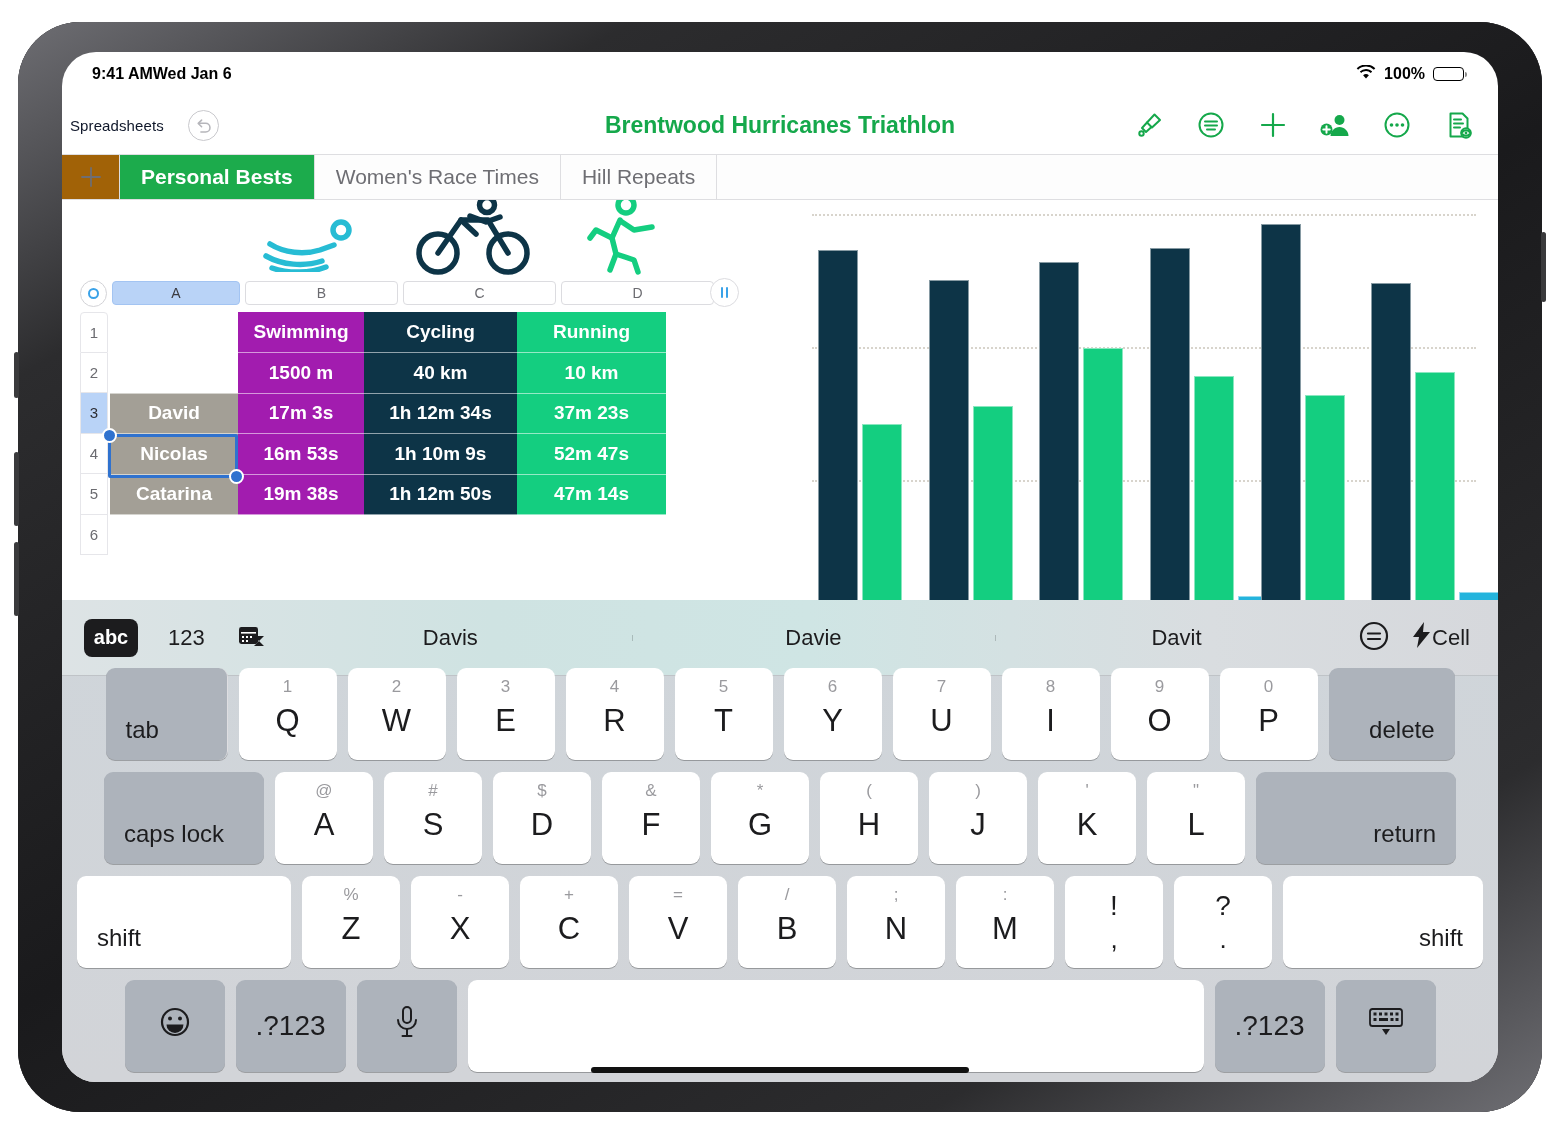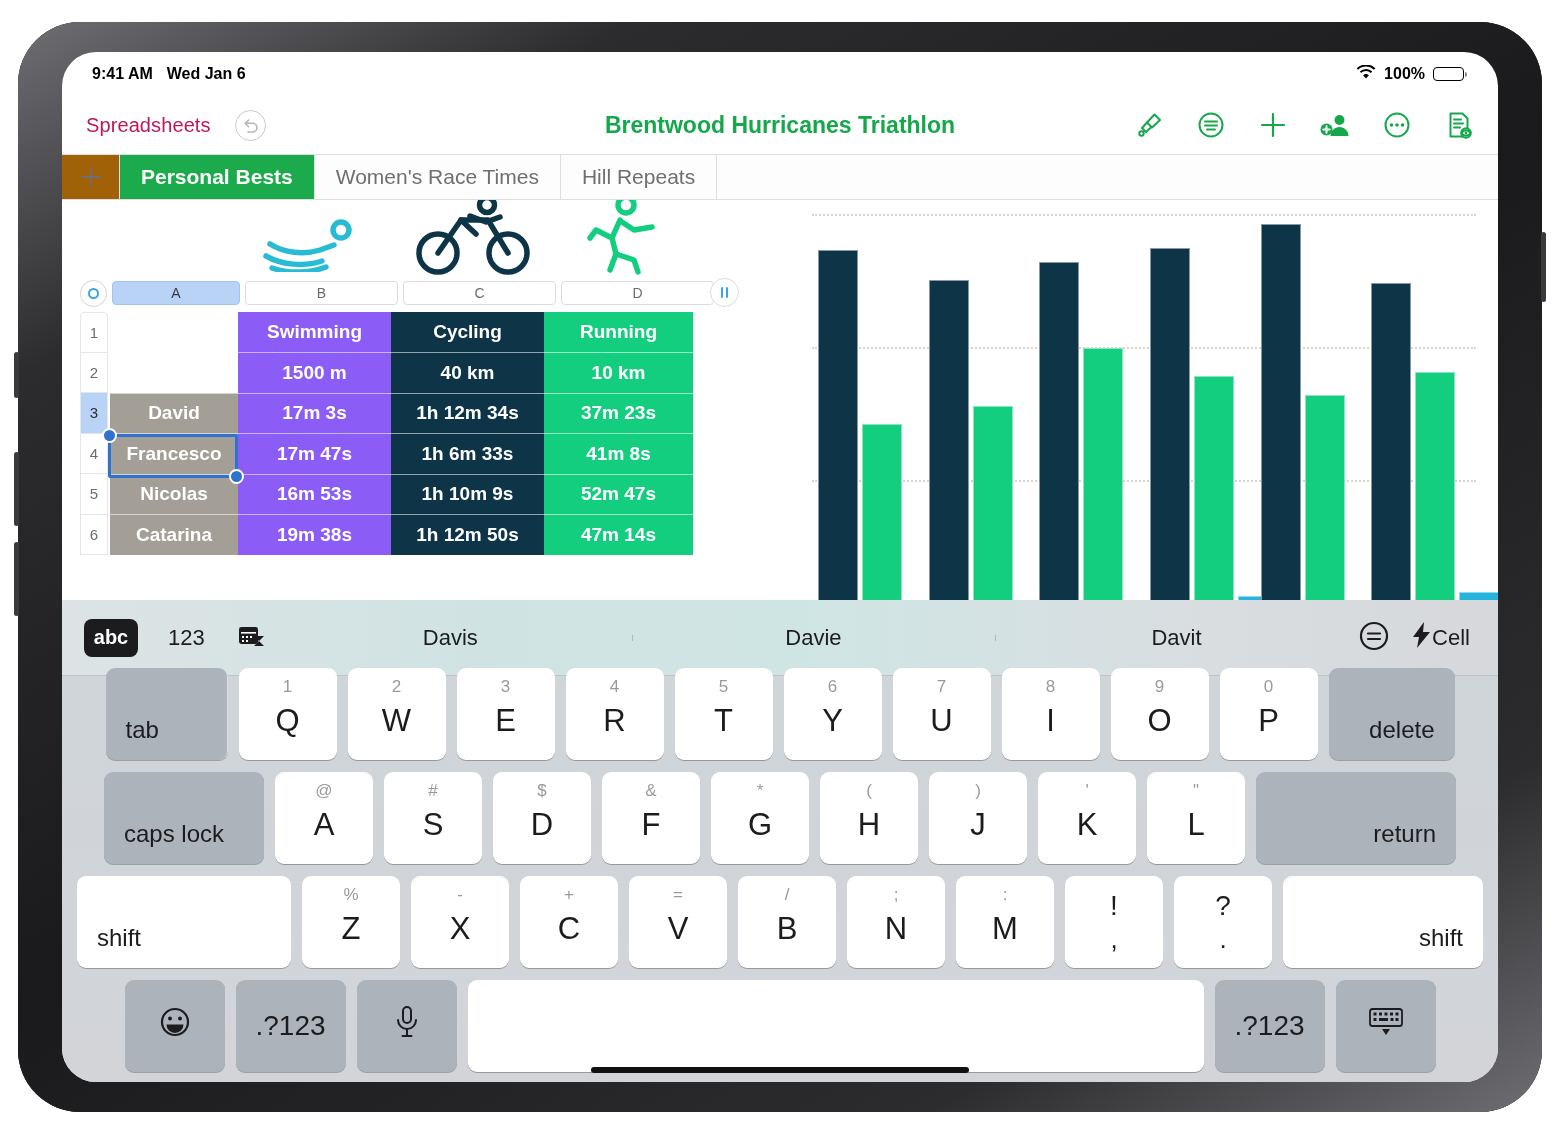--- a/index.html
+++ b/index.html
@@ -39,39 +39,39 @@
   #btn-vol2  { left:-4px; top:520px; width:5px; height:74px; }
   #btn-top   { right:-4px; top:210px; width:5px; height:70px; }
 
   
   #statusbar {
     position: absolute; left:0; top:0; width:100%; height:44px;
     display:flex; align-items:center; justify-content:space-between;
     padding: 0 34px 0 30px;
     font-size: 16px; font-weight: 600; color:#000;
   }
-  #status-left { display:flex; gap:14px; align-items:center; }
+  #status-left { display:flex; align-items:center; }
   #status-right { display:flex; gap:8px; align-items:center; }
   .batt-shell {
     width: 31px; height: 14px; border:1.4px solid #000; border-radius:4px;
     position:relative; padding:1.6px;
   }
   .batt-fill { height:100%; background:#000; border-radius:2px; }
   .batt-tip {
     position:absolute; right:-4px; top:4px; width:2px; height:5px;
     background:#000; border-radius:0 2px 2px 0; opacity:.45;
   }
 
   
   #appbar {
     position:absolute; left:0; top:44px; width:100%; height:58px;
     display:flex; align-items:center; background:#fff;
   }
   #back-label {
-    color:#be185d; font-size:20px; margin-left:24px; letter-spacing:.1px;
+    color:#0f172a; font-size:15px; margin-left:8px; letter-spacing:.1px;
   }
   #undo-btn {
     width:31px; height:31px; border-radius:50%; border:1.6px solid #c9c9cd;
     margin-left:24px; display:flex; align-items:center; justify-content:center;
   }
   #doc-title {
     position:absolute; left:0; right:0; text-align:center;
     color:#15a84b; font-size:23px; font-weight:bold; pointer-events:none;
   }
   #toolbar-icons {
@@ -147,21 +147,21 @@
   #table td {
     height:40.5px; font-size:19px; color:#fff; text-align:center;
     padding:0 10px; font-weight:bold;
     border-bottom:1px solid rgba(255,255,255,.55);
   }
   td.c-name {
     width:128px; background:#a39f96; text-align:left; padding-left:17px;
     font-weight:bold;
   }
   td.c-name.blank { background:#fff; border-bottom:none; }
-  td.c-swim { width:153px; background:#8b5cf6; }
+  td.c-swim { width:126px; background:#a21caf; }
   td.c-cycle{ width:153px; background:#0d3447; }
   td.c-run  { width:149px; background:#14ce80; }
   td.hdr { font-size:21px; font-weight:bold; }
 
   
   #cellsel {
     position:absolute; left:46px; top:234px; width:130px; height:44px;
     border:3px solid #2f72cf; border-radius:2px; pointer-events:none;
   }
   #cellsel .h {
@@ -437,26 +437,20 @@
           <td class="c-name blank"></td>
           <td class="c-swim">1500 m</td>
           <td class="c-cycle">40 km</td>
           <td class="c-run">10 km</td>
         </tr>
         <tr>
           <td class="c-name">David</td>
           <td class="c-swim">17m 3s</td>
           <td class="c-cycle">1h 12m 34s</td>
           <td class="c-run">37m 23s</td>
-        </tr>
-        <tr>
-          <td class="c-name">Francesco</td>
-          <td class="c-swim">17m 47s</td>
-          <td class="c-cycle">1h 6m 33s</td>
-          <td class="c-run">41m 8s</td>
         </tr>
         <tr>
           <td class="c-name">Nicolas</td>
           <td class="c-swim">16m 53s</td>
           <td class="c-cycle">1h 10m 9s</td>
           <td class="c-run">52m 47s</td>
         </tr>
         <tr>
           <td class="c-name">Catarina</td>
           <td class="c-swim">19m 38s</td>

